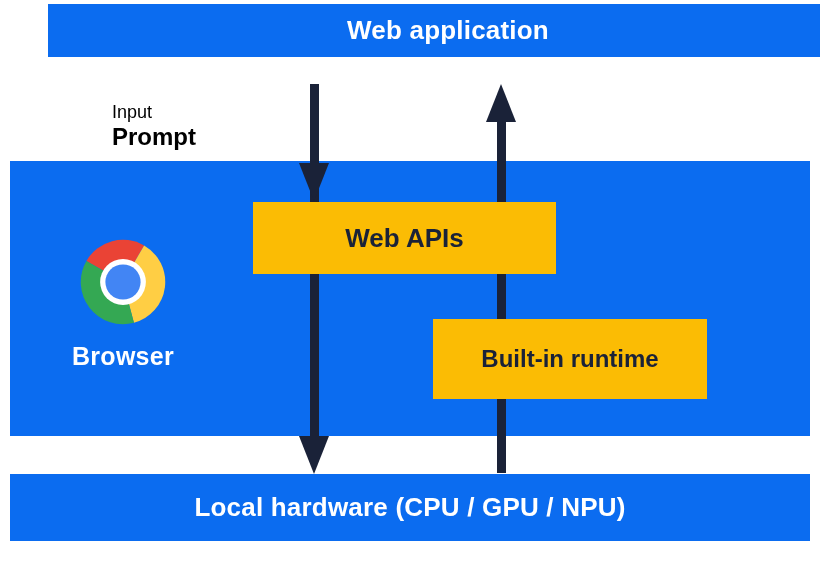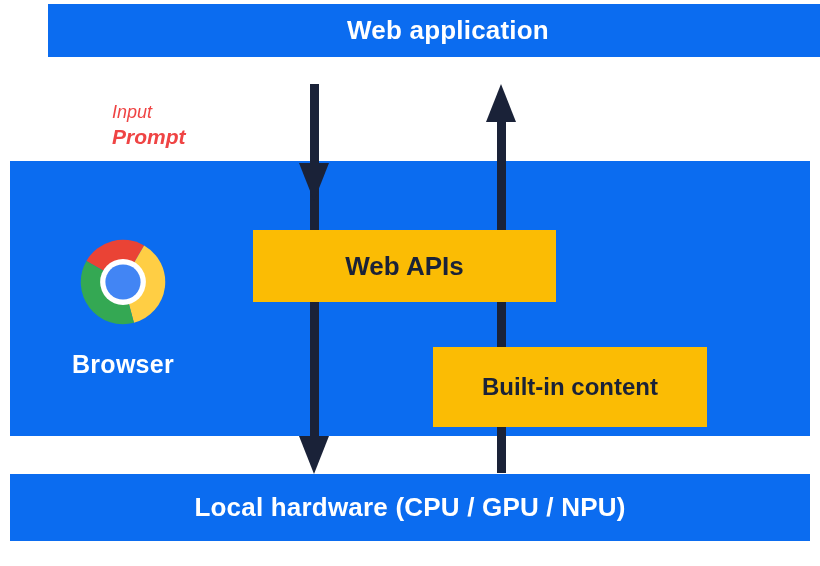--- a/index.html
+++ b/index.html
@@ -12,47 +12,47 @@
     display:flex;align-items:center;justify-content:center;
   }
   .bar-top{top:4px;height:53px;margin-left:38px;}
   .bar-bottom{top:474px;height:67px;}
   .bar-label{color:#ffffff;font-size:26px;font-weight:700;letter-spacing:.2px;}
   .mid-box{
     position:absolute;left:10px;top:161px;width:800px;height:275px;
     background:#0b6cf0;z-index:1;
   }
   
-  .io-block{position:absolute;color:#ef4444;z-index:2;font-style:italic;}
+  .io-block{position:absolute;color:#000000;z-index:2;}
   .io-input{left:112px;top:101px;text-align:left;}
   .io-output{right:53px;top:101px;text-align:right;}
   .io-caption{font-size:18px;font-weight:400;line-height:22px;}
-  .io-label{font-size:21px;font-weight:700;line-height:27px;}
+  .io-label{font-size:24px;font-weight:700;line-height:27px;}
   
   .shaft{position:absolute;width:9px;background:#1a2238;z-index:2;}
   .shaft-down{left:310px;top:84px;height:352px;}
   .shaft-up{left:497px;top:122px;height:351px;}
   .head{position:absolute;width:0;height:0;z-index:2;}
   .head-down{border-left:15px solid transparent;border-right:15px solid transparent;border-top:38px solid #1a2238;}
   .head-down-1{left:299px;top:163px;}
   .head-down-2{left:299px;top:436px;}
   .head-up{left:486px;top:84px;border-left:15px solid transparent;border-right:15px solid transparent;border-bottom:38px solid #1a2238;}
   
   .ybox{
     position:absolute;background:#fbbc04;color:#1a2238;z-index:3;
     display:flex;flex-direction:column;align-items:center;justify-content:center;
-    text-align:center;font-weight:700;margin-top:28px;
+    text-align:center;font-weight:700;
   }
   .ybox-webapis{left:253px;top:202px;width:303px;height:72px;font-size:26px;}
   .ybox-builtin{left:433px;top:319px;width:274px;height:80px;font-size:24px;line-height:30px;}
   
   .chrome-logo{position:absolute;left:79px;top:238px;width:88px;height:88px;z-index:2;}
   .browser-label{
     position:absolute;left:33px;top:342px;width:180px;z-index:2;
-    text-align:center;color:#ffffff;font-size:25px;font-weight:700;letter-spacing:.3px;margin-top:8px;
+    text-align:center;color:#ffffff;font-size:25px;font-weight:700;letter-spacing:.3px;
   }
 </style>
 </head>
 <body>
 
 <div class="canvas">
 
   <div class="bar bar-top">
     <span class="bar-label">Web application</span>
   </div>
@@ -76,20 +76,20 @@
     <path d="M50,50 L62.42,96.36 A48,48 0 0 1 8.43,26 Z" fill="#34a853"></path>
     <circle cx="50" cy="50" r="26" fill="#ffffff"></circle>
     <circle cx="50" cy="50" r="20" fill="#4285f4"></circle>
   </svg>
   <div class="browser-label">Browser</div>
 
   <div class="ybox ybox-webapis">
     <span>Web APIs</span>
   </div>
   <div class="ybox ybox-builtin">
-    <span>Built-in content</span>
+    <span>Built-in runtime</span>
   </div>
 
   <div class="bar bar-bottom">
     <span class="bar-label">Local hardware (CPU / GPU / NPU)</span>
   </div>
 
 </div>
 
 </body></html>

